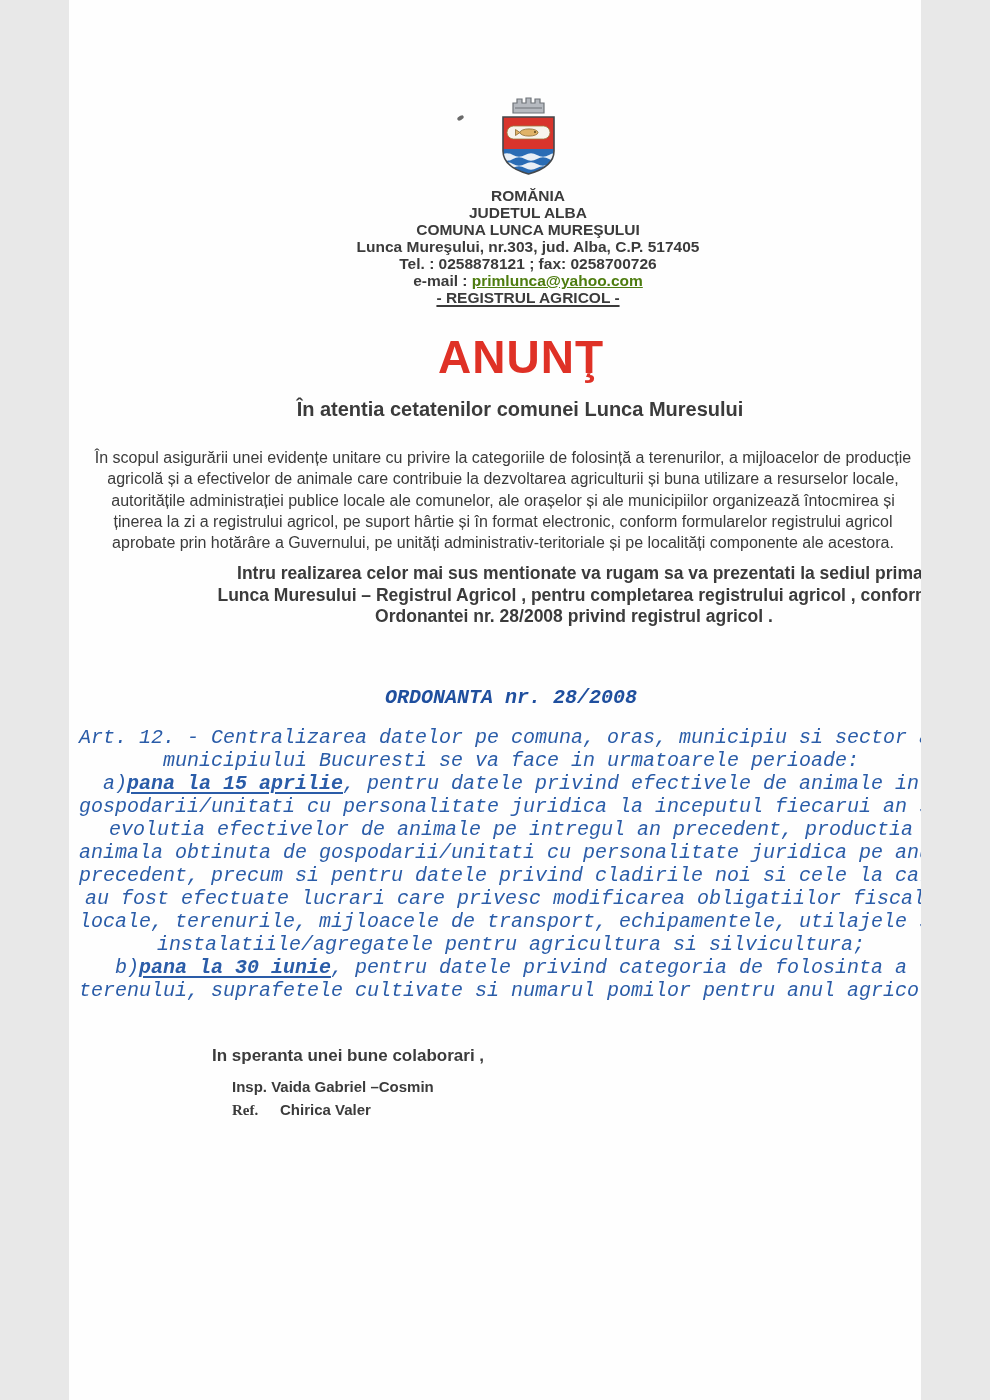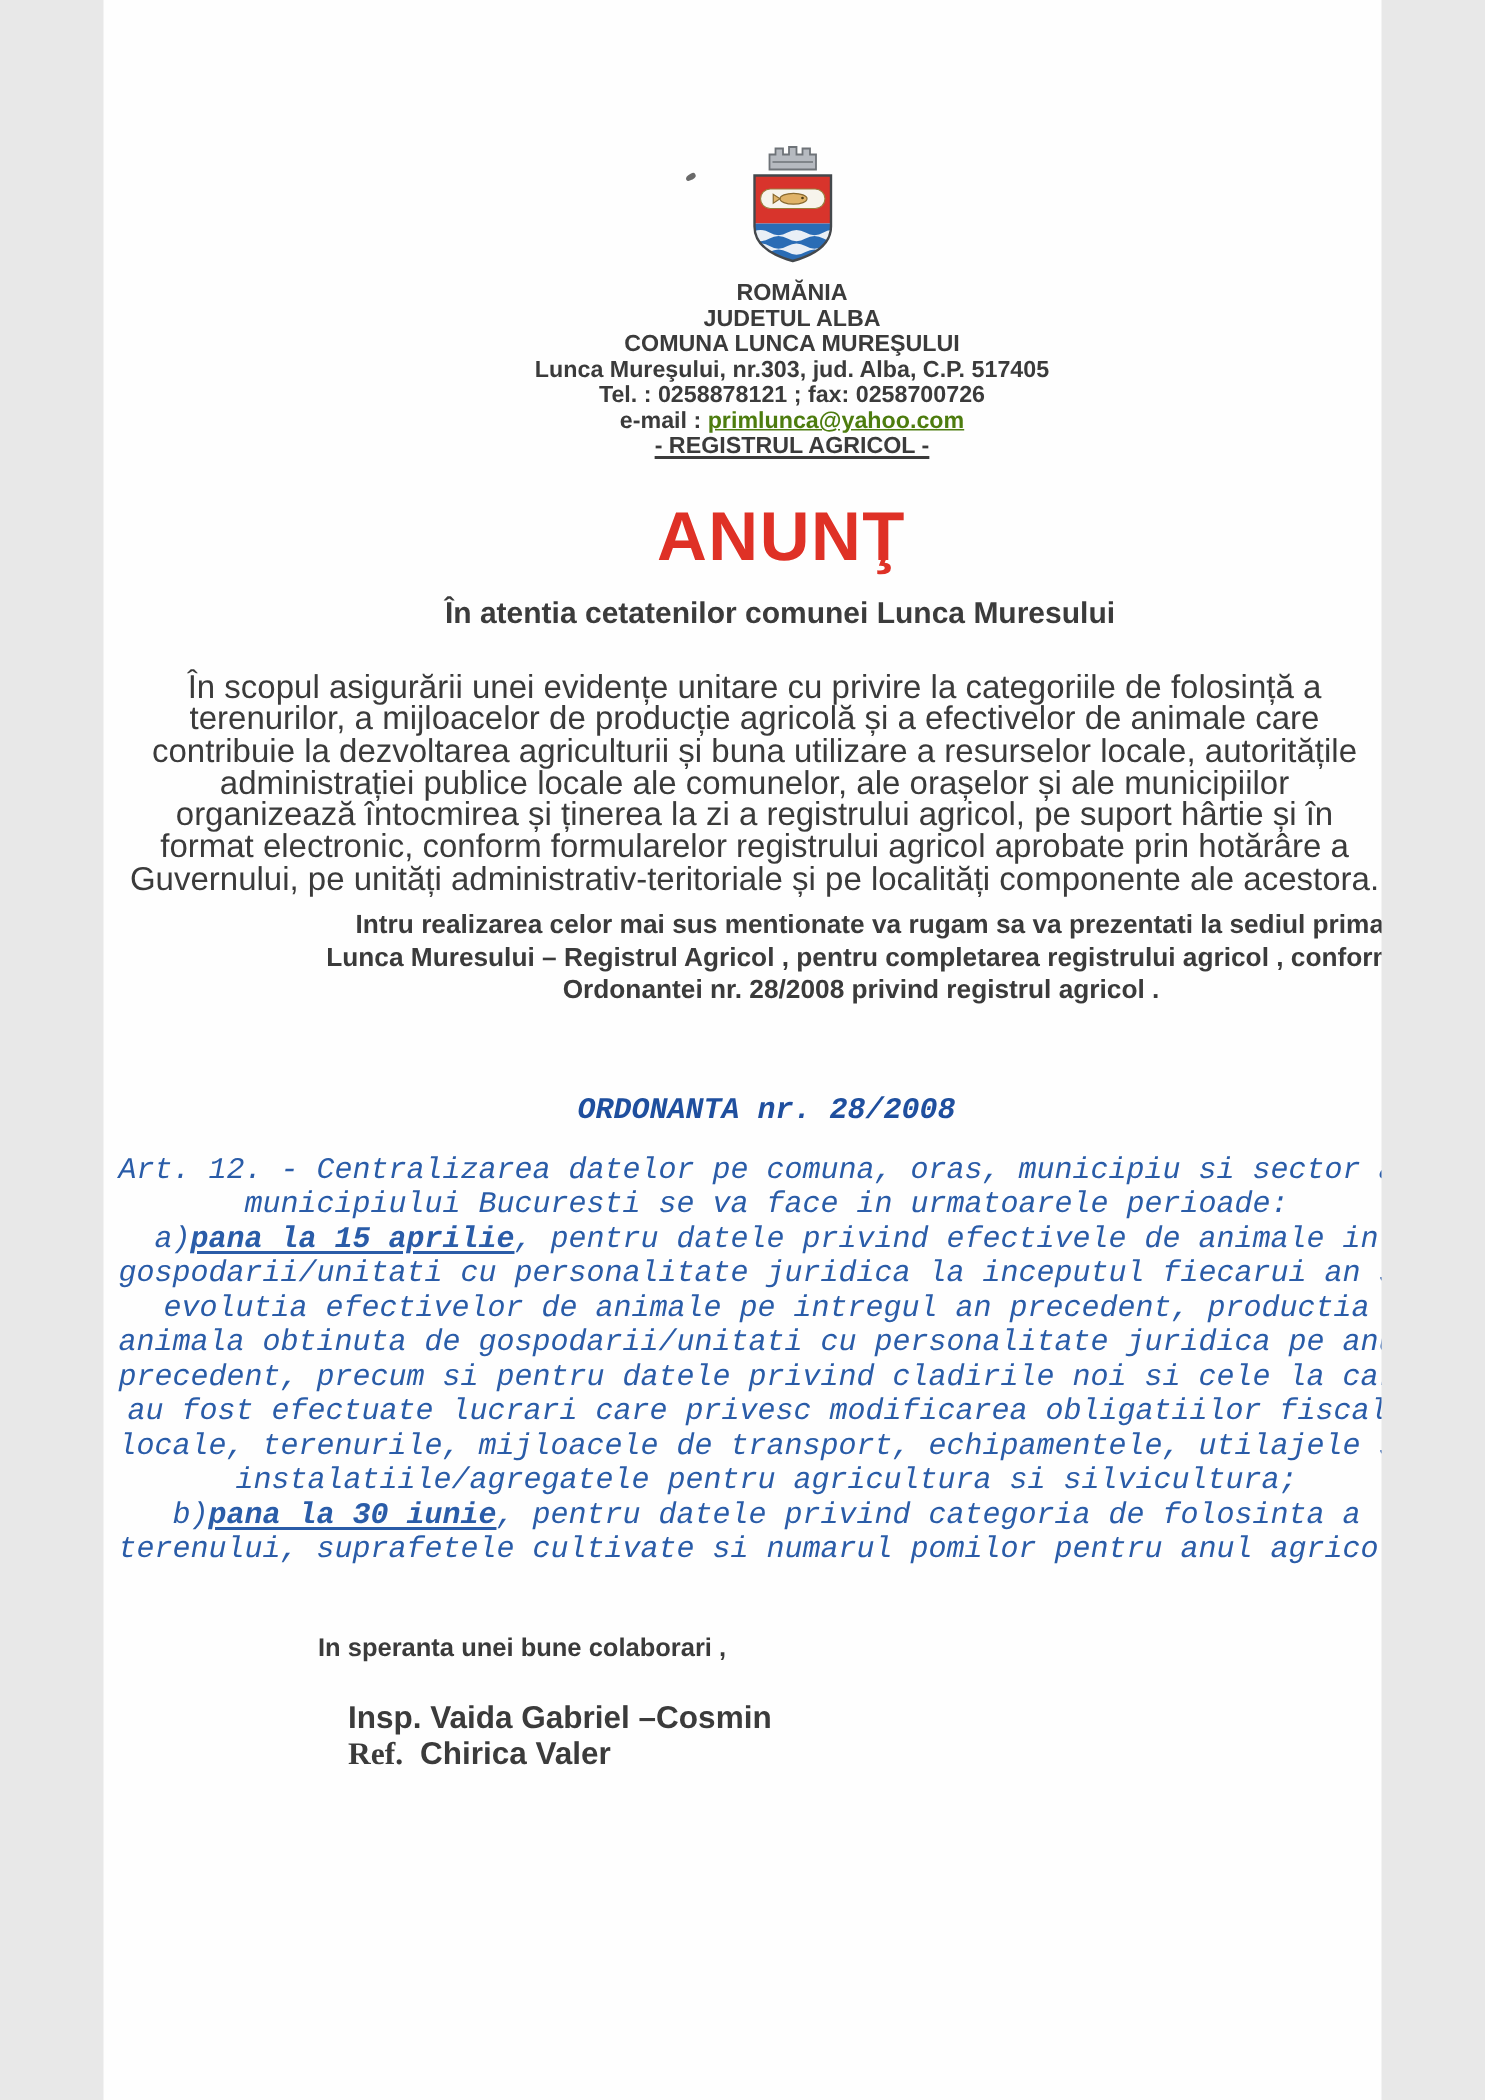--- a/index.html
+++ b/index.html
@@ -59,21 +59,21 @@
     font-size:20px;
     font-weight:bold;
     color:#3b3b3b;
   }
   
   .para-intro{
     width:836px;
     margin:26px auto 0 auto;
     position:relative;left:8px;
     text-align:center;
-    font-size:22px;
+    font-size:16px;
     line-height:21.3px;
   }
   .para-appeal{
     width:800px;
     margin:10px 0 0 105px;
     text-indent:38px;
     text-align:center;
     font-size:17.5px;
     line-height:21.5px;
     font-weight:bold;
@@ -103,22 +103,22 @@
     text-decoration-thickness:2px;
     text-underline-offset:3px;
   }
   
   .closing{
     margin:44px 0 0 143px;
     font-size:17px;
     font-weight:bold;
   }
   .signatures{
-    margin:26px 0 0 163px;
-    font-size:21px;
+    margin:10px 0 0 163px;
+    font-size:15px;
     font-weight:bold;
     line-height:22.5px;
   }
   .sig-ref-label{display:inline-block;min-width:48px;font-family:Liberation Serif, serif;}
 </style>
 </head>
 <body>
 
 <div class="page">
 

